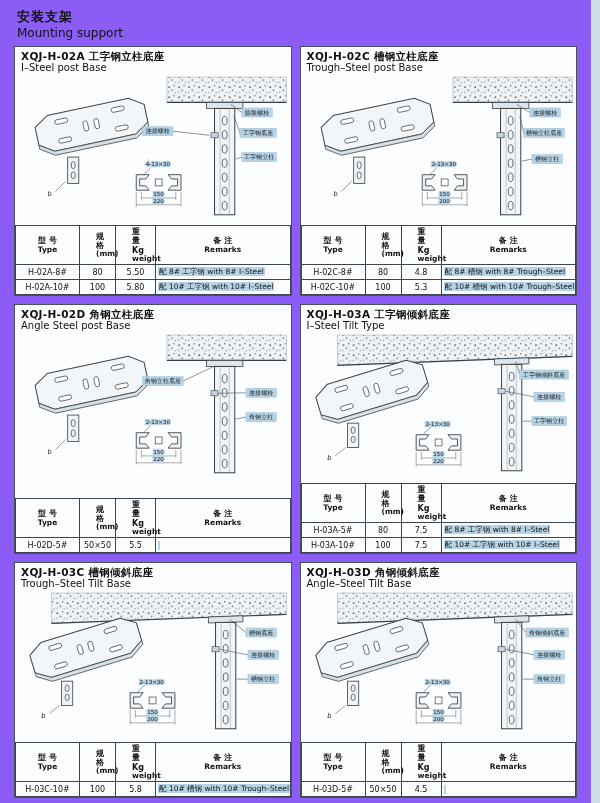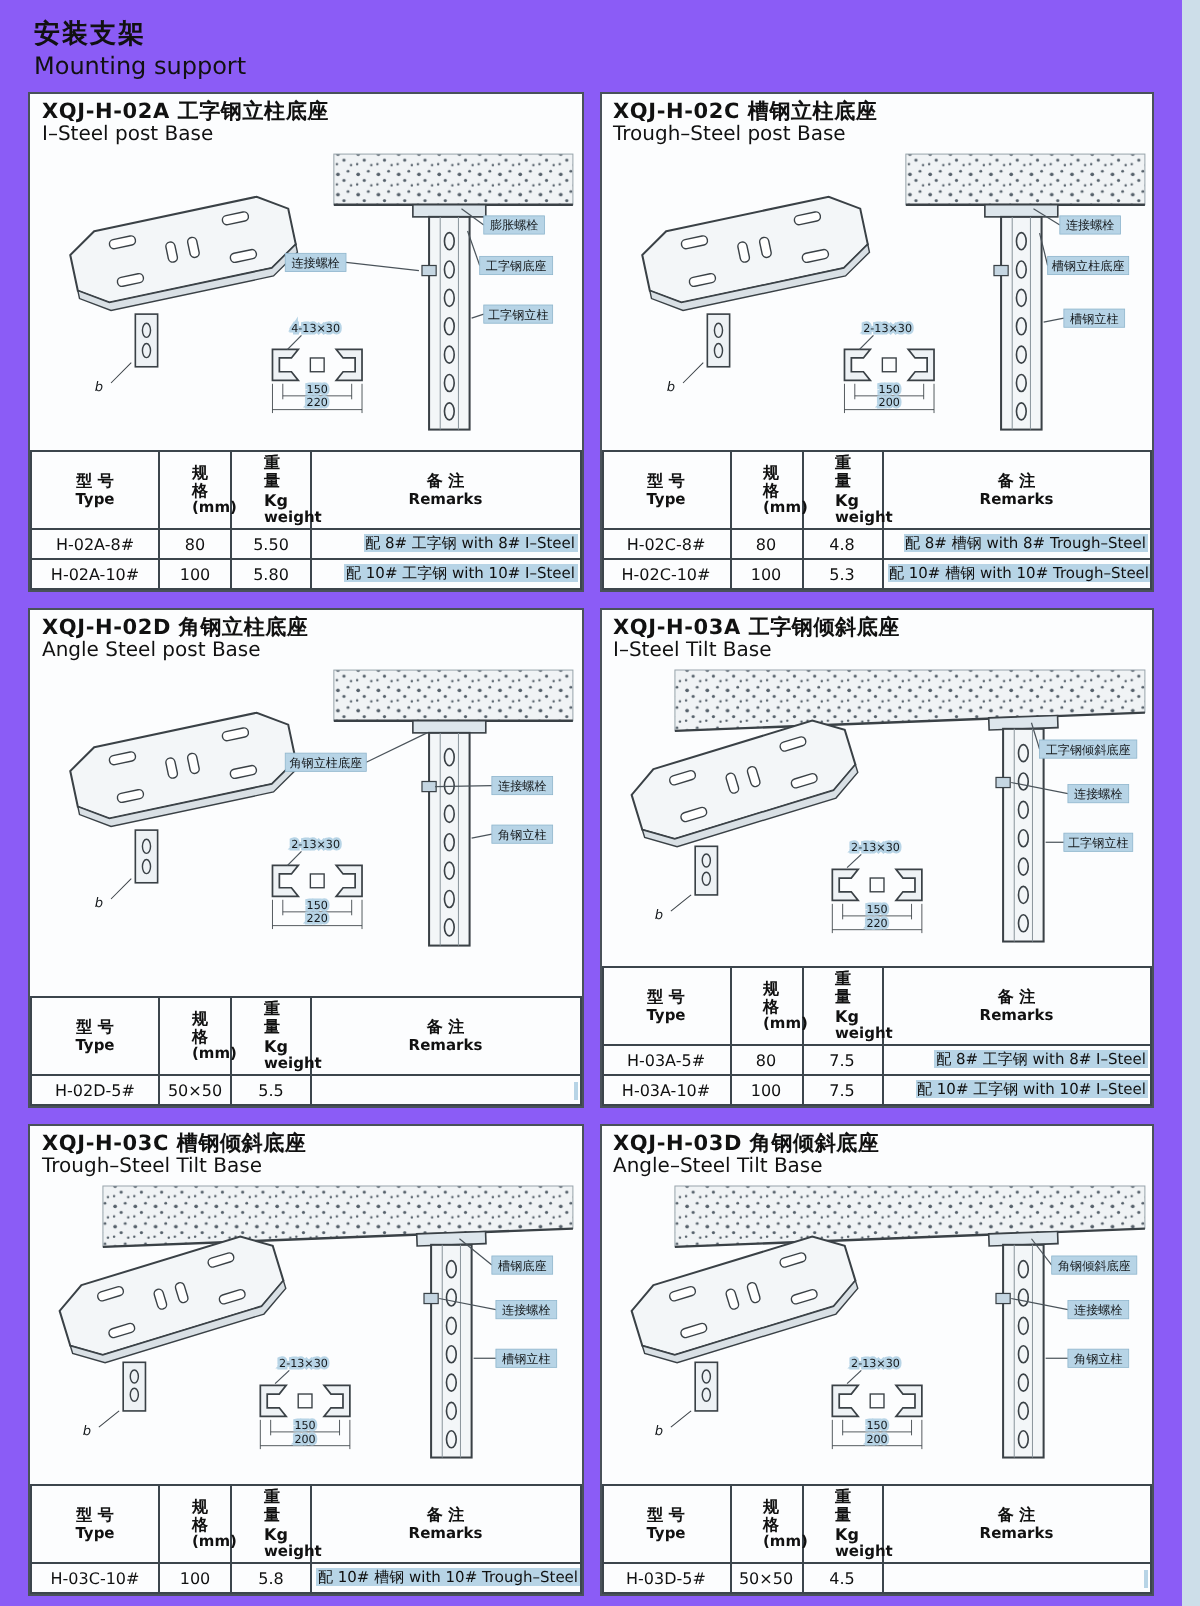--- a/index.html
+++ b/index.html
@@ -14,21 +14,21 @@
   .panel-title{padding:3px 6px 0;line-height:1.18}
   .pt-cn{font-size:10.5px;font-weight:bold;letter-spacing:.3px}
   .pt-en{font-size:10px}
   .drawing{flex:1;width:100%;display:block}
   table.spec{width:100%;border-collapse:collapse;table-layout:fixed}
   .spec th,.spec td{border:1px solid #3c454c;text-align:center;vertical-align:middle}
   .spec th{font-weight:bold;padding:1px 16px}
   .h-cn{font-size:8px;line-height:1.15}
   .h-en{font-size:7.5px;line-height:1.1}
   .spec td{font-size:8px;height:15px;padding:0 1px;white-space:nowrap;overflow:hidden}
-  td.rem{text-align:right;padding-left:2px}
+  td.rem{text-align:left;padding-left:2px}
   .hl-text{background:#b7d4e6;font-size:7.5px;padding:0 1px}
   col.w-type{width:64px}col.w-spec{width:36px}col.w-wt{width:40px}
   svg text{font-family:"DejaVu Sans","Liberation Sans",sans-serif}
   .clabel{font-size:6px;fill:#15191c}
   .hl{fill:#b7d4e6;stroke:#8fb6cd;stroke-width:.4}
   .leader{stroke:#4a535a;stroke-width:.6;fill:none}
   .dim{font-size:5.5px;fill:#15191c;paint-order:stroke;stroke:#b7d4e6;stroke-width:2.4px}
   .dimb{font-size:6.5px;font-style:italic;fill:#15191c}
 </style>
 </head>
@@ -352,21 +352,21 @@
             <td>5.5</td>
             <td class="rem"><span class="hl-text"></span></td>
           </tr>
         </tbody>
       </table>
     </section>
 
     <section class="panel">
       <header class="panel-title">
         <div class="pt-cn">XQJ-H-03A 工字钢倾斜底座</div>
-        <div class="pt-en">Ⅰ–Steel Tilt Base</div>
+        <div class="pt-en">Ⅰ–Steel Tilt Type</div>
       </header>
       <svg class="drawing" viewBox="0 0 272 142" preserveAspectRatio="xMidYMin meet">
         <use href="#scene-tilt"></use>
         <g>
           <line class="leader" x1="216" y1="42" x2="212" y2="29"></line>
           <rect class="hl" x="216" y="37.5" width="48" height="9"></rect>
           <text class="clabel" x="240" y="44.2" text-anchor="middle">工字钢倾斜底座</text>
         </g>
         <g>
           <line class="leader" x1="230" y1="64" x2="202" y2="58.5"></line>

